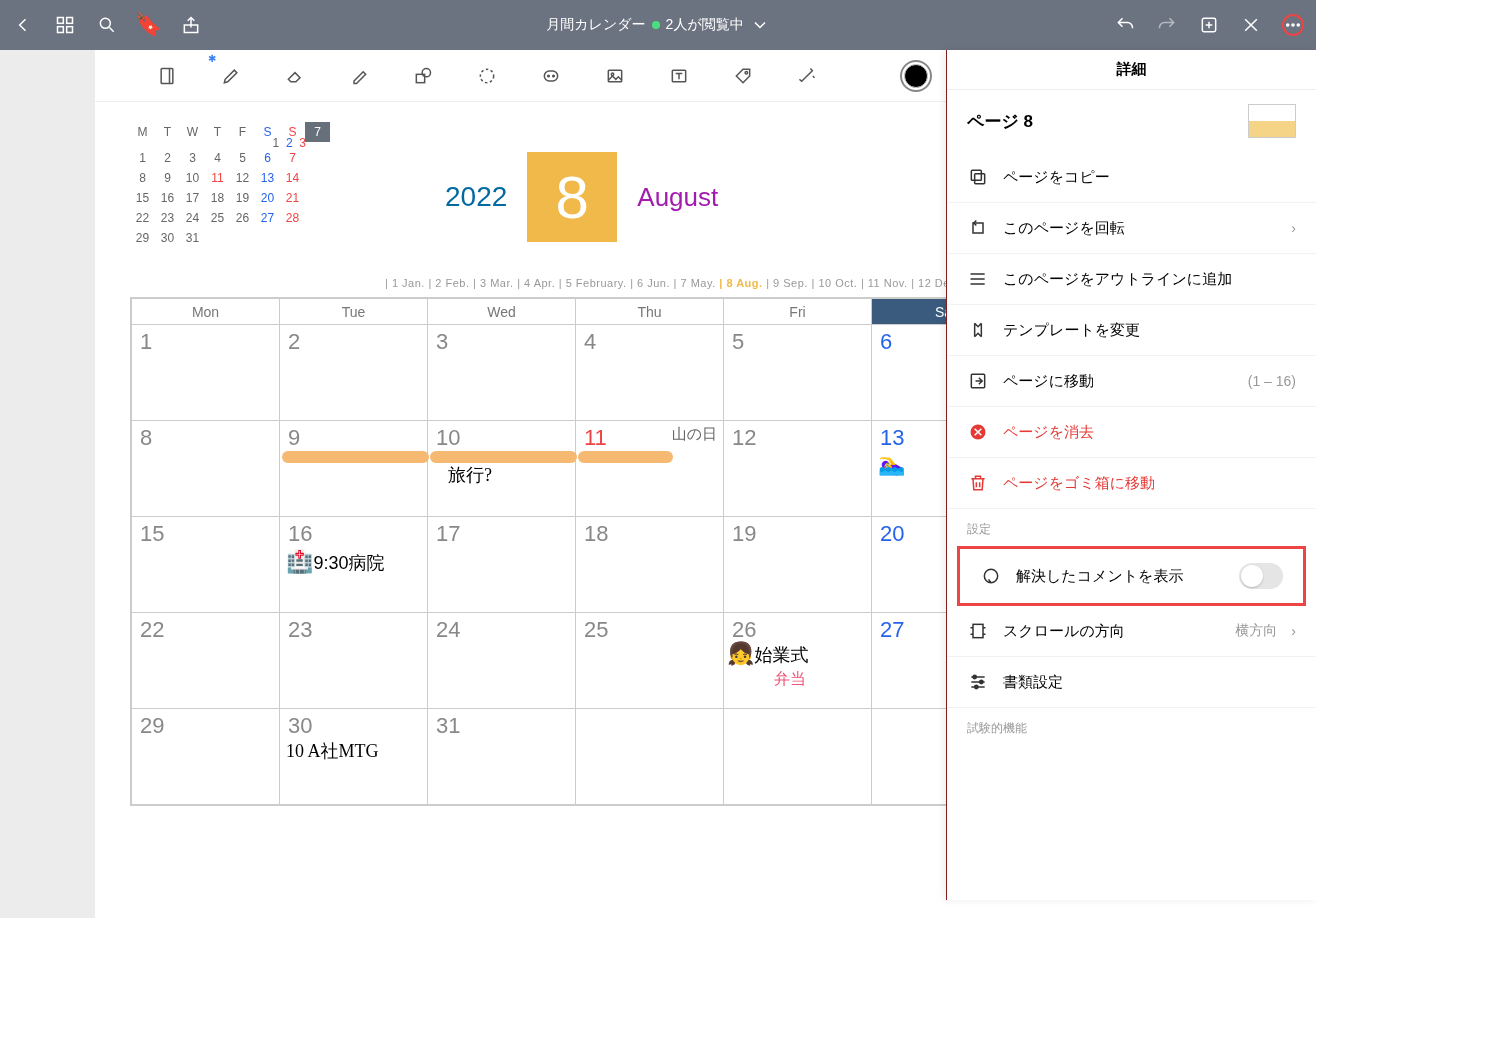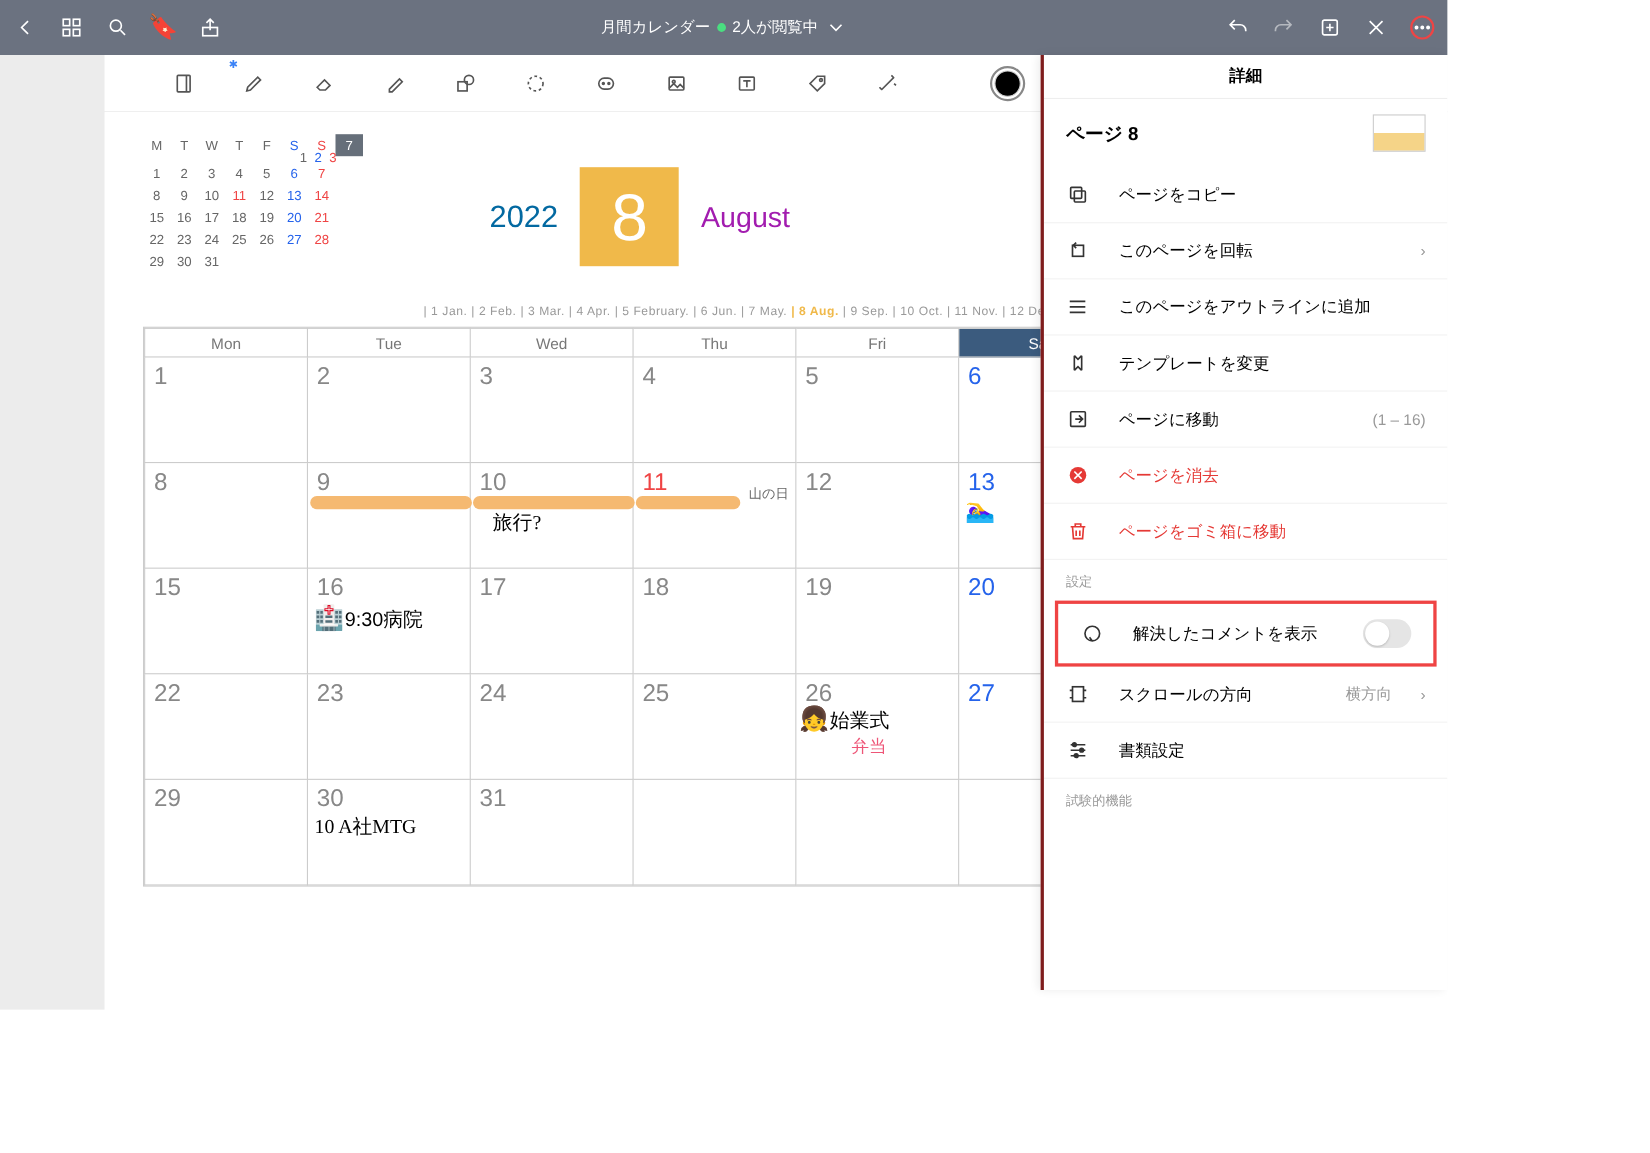--- a/index.html
+++ b/index.html
@@ -46,30 +46,30 @@
 
 .grid { position:absolute; top:195px; left:35px; border:1px solid #ccc; }
 .grid table { border-collapse:collapse; }
 .grid th, .grid td { border:1px solid #ccc; }
 .grid th { height:26px; font-size:14px; font-weight:400; color:#777; }
 .grid th.sat { background:#3b5b7e; color:#fff; }
 .grid td { width:148px; height:96px; vertical-align:top; padding:4px 8px; font-size:22px; color:#888; position:relative; }
 .grid td.sat { color:#2563eb; }
 .grid td.hol { color:#ef4444; }
 .grid .note { font-family:"Comic Sans MS",cursive; font-size:18px; color:#000; position:absolute; }
-.grid .small { font-size:12px; color:#666; position:absolute; top:20px; right:6px; }
+.grid .small { font-size:15px; color:#666; position:absolute; top:4px; right:6px; }
 .bar { position:absolute; height:12px; background:#f5b971; border-radius:6px; top:30px; left:2px; right:-2px; z-index:1; }
 .emoji { font-size:22px; }
 
 
-.panel { position:absolute; top:50px; right:0; width:370px; height:850px; background:#fff; border-left:3px solid #7f1d1d; box-shadow:-2px 0 8px rgba(0,0,0,.08); overflow:auto; }
+.panel { position:absolute; top:50px; right:0; width:370px; height:850px; background:#fff; border-left:1px solid #7f1d1d; box-shadow:-2px 0 8px rgba(0,0,0,.08); overflow:auto; }
 .panel .hdr { height:40px; display:flex; align-items:center; justify-content:center; font-size:15px; font-weight:600; border-bottom:1px solid #eee; }
 .panel .pgrow { display:flex; align-items:center; justify-content:space-between; padding:14px 20px; font-size:17px; font-weight:600; }
 .thumb { width:48px; height:34px; border:1px solid #ccc; background:linear-gradient(#fff 50%,#f5d488 50%); }
-.item { display:flex; align-items:center; gap:26px; padding:14px 20px; font-size:15px; border-bottom:1px solid #f2f2f2; cursor:pointer; }
+.item { display:flex; align-items:center; gap:14px; padding:14px 20px; font-size:15px; border-bottom:1px solid #f2f2f2; cursor:pointer; }
 .item .grow { flex:1; }
 .item .hint { color:#999; font-size:14px; }
 .item.red { color:#e53935; }
 .mico { width:22px; height:22px; display:flex; align-items:center; justify-content:center; color:#333; }
 .mico.red { color:#e53935; }
 .sec-lbl { padding:12px 20px 8px; font-size:12px; color:#999; }
 .toggle { width:44px; height:26px; background:#e5e5e5; border-radius:13px; position:relative; }
 .toggle::after { content:''; width:22px; height:22px; background:#fff; border-radius:50%; position:absolute; top:2px; left:2px; box-shadow:0 1px 2px rgba(0,0,0,.2); }
 .hl-box { border:3px solid #ef4444; margin:0 10px; }
 

